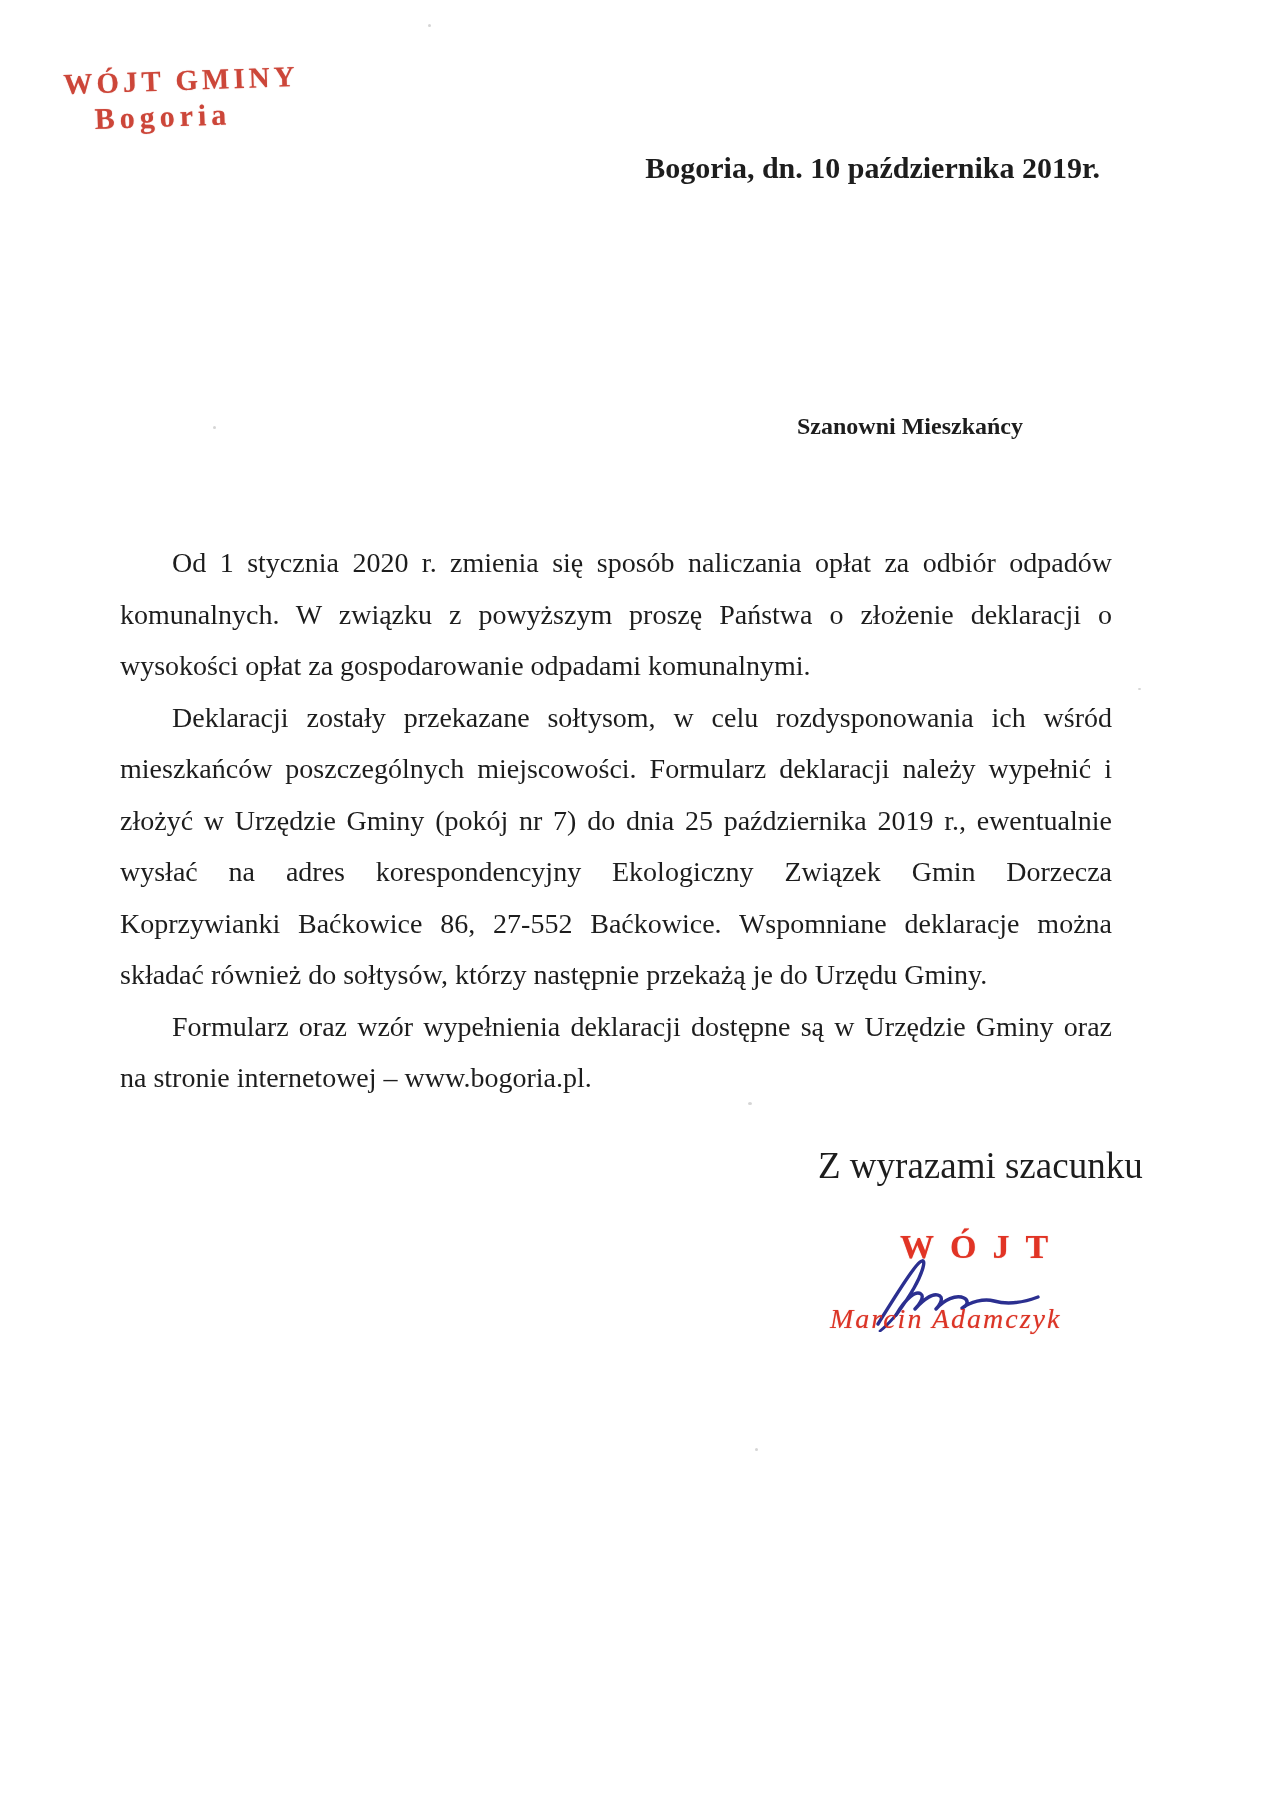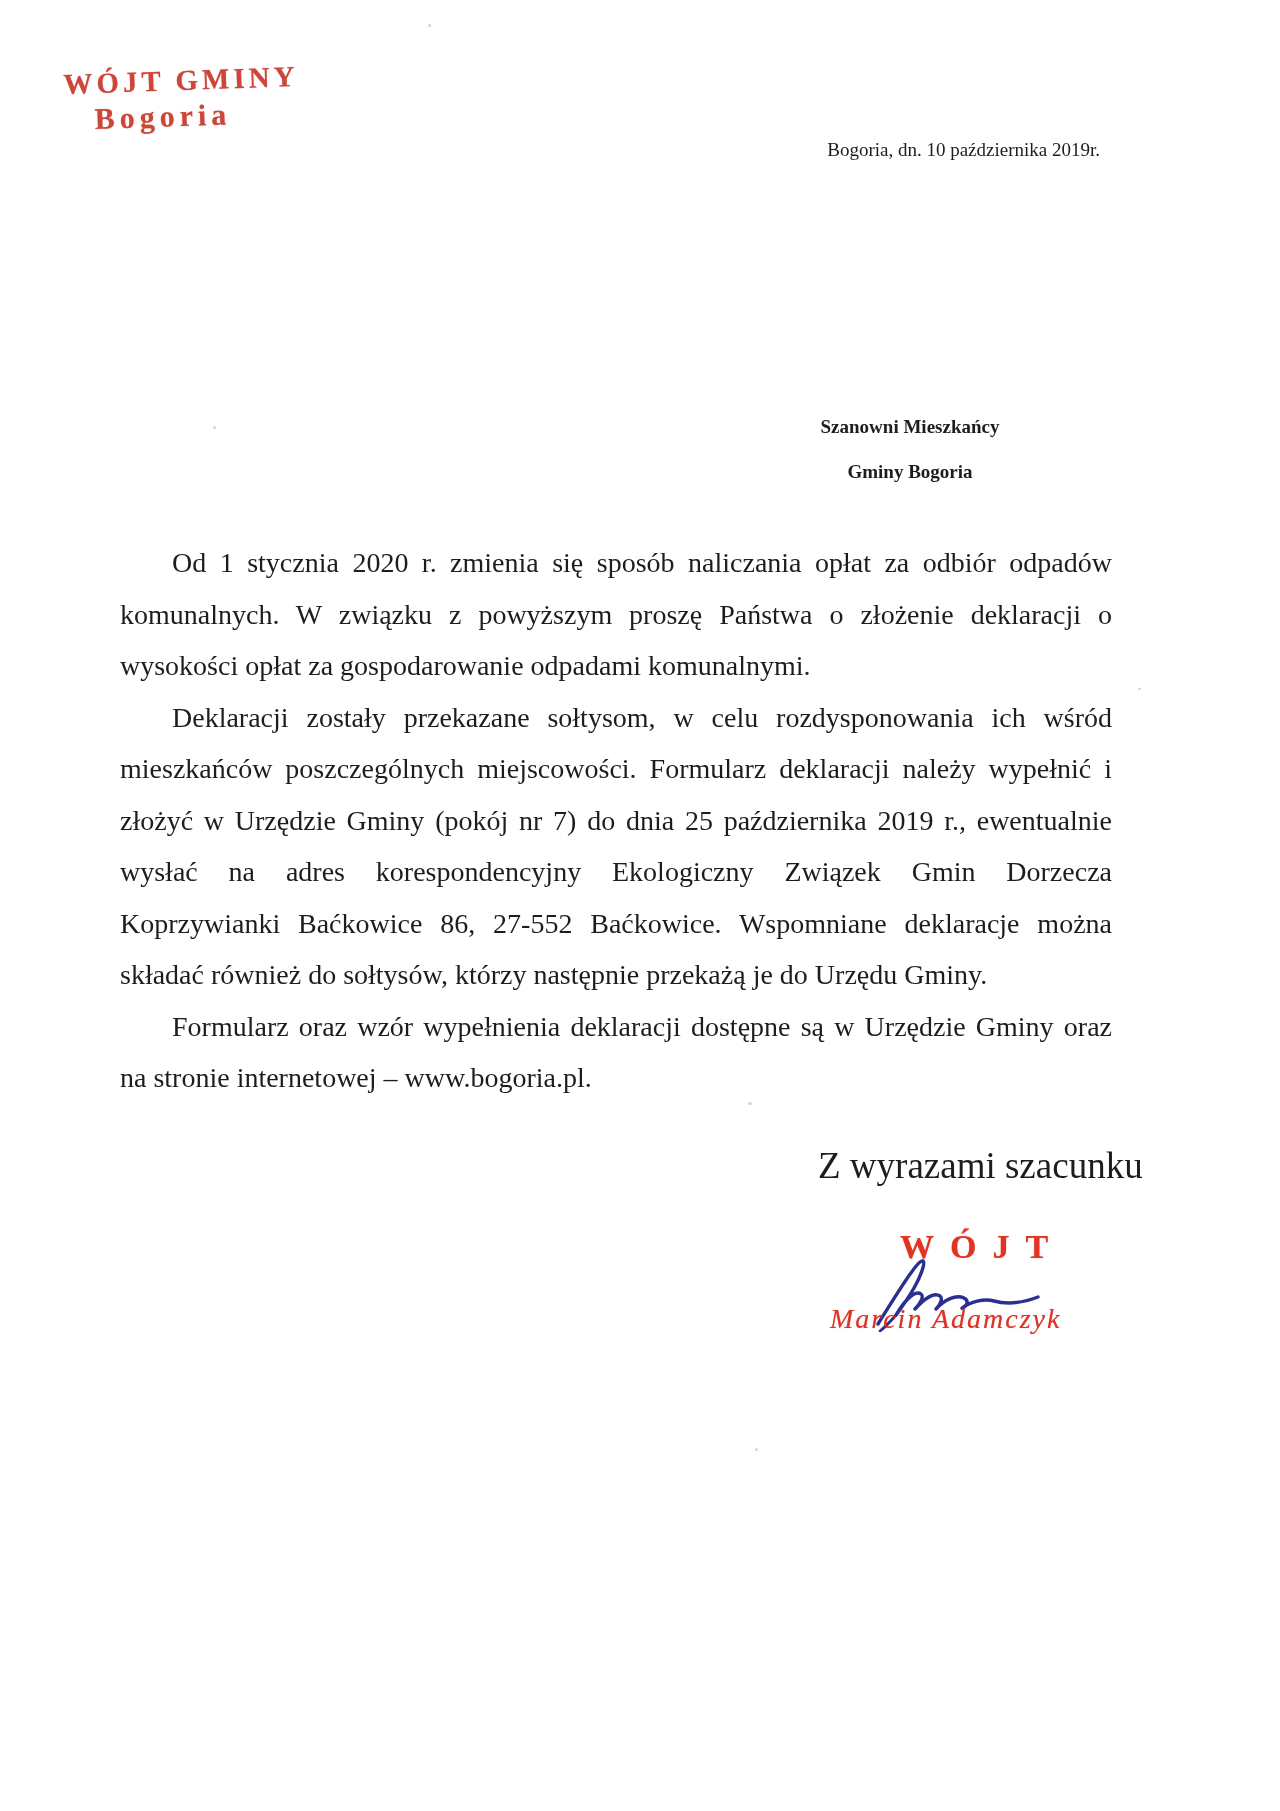--- a/index.html
+++ b/index.html
@@ -36,35 +36,36 @@
   .stamp-header .line2 {
     font-size: 30px;
     letter-spacing: 5px;
     margin-left: 30px;
     margin-top: 2px;
   }
 
   
   .dateline {
     position: absolute;
-    top: 139px;
+    top: 151px;
     right: 180px;
-    font-size: 19px;
+    font-size: 30px;
     white-space: nowrap;
+    font-weight: bold;
   }
 
   
   .recipient {
     position: absolute;
     top: 404px;
     left: 700px;
     width: 420px;
     text-align: center;
     font-weight: bold;
-    font-size: 19px;
+    font-size: 24px;
     line-height: 45px;
   }
 
   
   .body-text {
     position: absolute;
     left: 120px;
     top: 537px;
     width: 992px;
     font-size: 28px;
@@ -140,21 +141,20 @@
 
   <div class="stamp-header">
     <div class="line1">WÓJT GMINY</div>
     <div class="line2">Bogoria</div>
   </div>
 
   <div class="dateline">Bogoria, dn. 10 października 2019r.</div>
 
   <div class="recipient">
     <div>Szanowni Mieszkańcy</div>
-    <div>Gminy Bogoria</div>
   </div>
 
   <div class="body-text">
     <p>Od 1 stycznia 2020 r. zmienia się sposób naliczania opłat za odbiór odpadów komunalnych. W związku z powyższym proszę Państwa o złożenie deklaracji o wysokości opłat za gospodarowanie odpadami komunalnymi.</p>
     <p><span>Deklaracji zostały przekazane sołtysom, w celu rozdysponowania ich wśród mieszkańców poszczególnych miejscowości. Formularz deklaracji należy wypełnić i złożyć w Urzędzie Gminy (pokój nr 7) do dnia </span><span class="bold-inline">25 października 2019 r.</span><span>, ewentualnie wysłać na adres korespondencyjny Ekologiczny Związek Gmin Dorzecza Koprzywianki Baćkowice 86, 27-552 Baćkowice. Wspomniane deklaracje można składać również do sołtysów, którzy następnie przekażą je do Urzędu Gminy.</span></p>
     <p>Formularz oraz wzór wypełnienia deklaracji dostępne są w Urzędzie Gminy oraz na stronie internetowej – www.bogoria.pl.</p>
   </div>
 
   <div class="closing">Z wyrazami szacunku</div>
 

